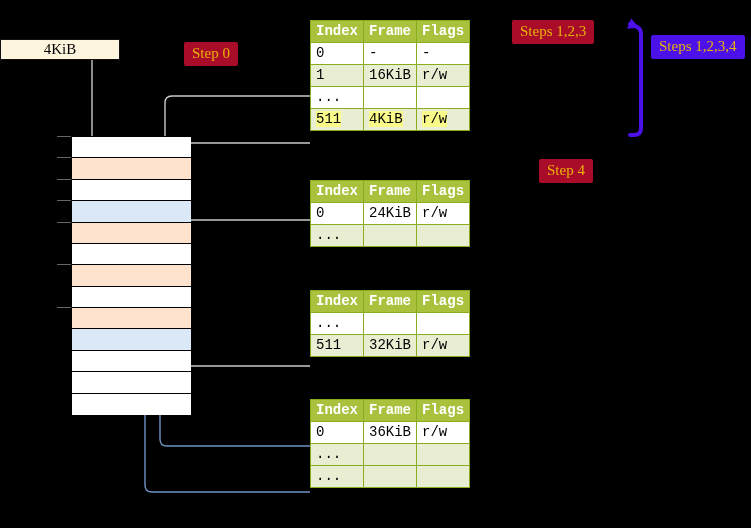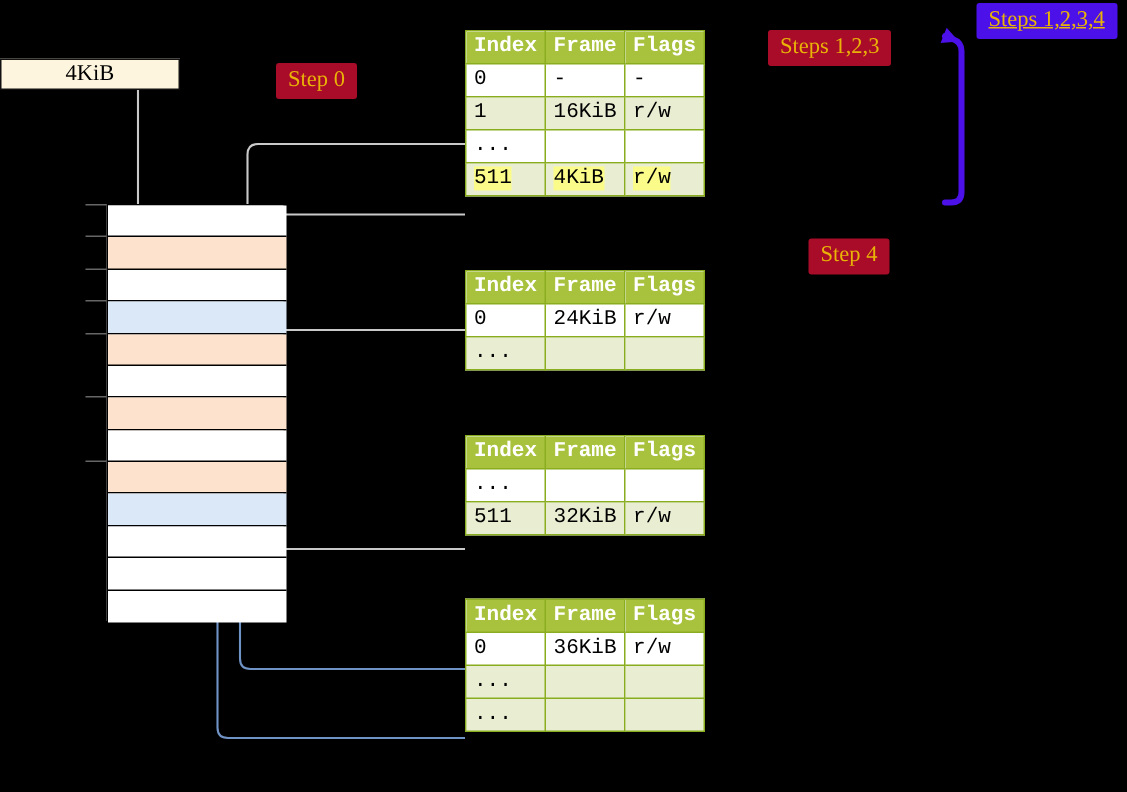--- a/index.html
+++ b/index.html
@@ -163,21 +163,21 @@
 
     <path d="M630,135 L634,135 Q641,135 641,128 L641,34 Q641,28 635,26 L630,24" fill="none" stroke="#4b11e8" stroke-width="4" stroke-linecap="round" marker-end="url(#ah-purple)"></path>
   </svg>
 
   <div class="kib-box">4KiB</div>
 
   <div class="badge badge-red" style="left:184px; top:42px;">Step 0</div>
 
   <div class="badge badge-red" style="left:512px; top:20px;">Steps 1,2,3</div>
 
-  <div class="badge badge-blue" style="left:651px; top:2px;text-decoration:underline;">Steps 1,2,3,4</div>
+  <div class="badge badge-blue" style="left:651px; top:35px;">Steps 1,2,3,4</div>
 
   <div class="badge badge-red" style="left:539px; top:159px;">Step 4</div>
 
   <div class="memcol" id="memcol">
       <div class="memrow fill-white" style="top: 0px; height: 21.3846px;"></div>
       <div class="memrow fill-peach" style="top: 21.3846px; height: 21.3846px;"></div>
       <div class="memrow fill-white" style="top: 42.7692px; height: 21.3846px;"></div>
       <div class="memrow fill-blue" style="top: 64.1538px; height: 21.3846px;"></div>
       <div class="memrow fill-peach" style="top: 85.5385px; height: 21.3846px;"></div>
       <div class="memrow fill-white" style="top: 106.923px; height: 21.3846px;"></div>

